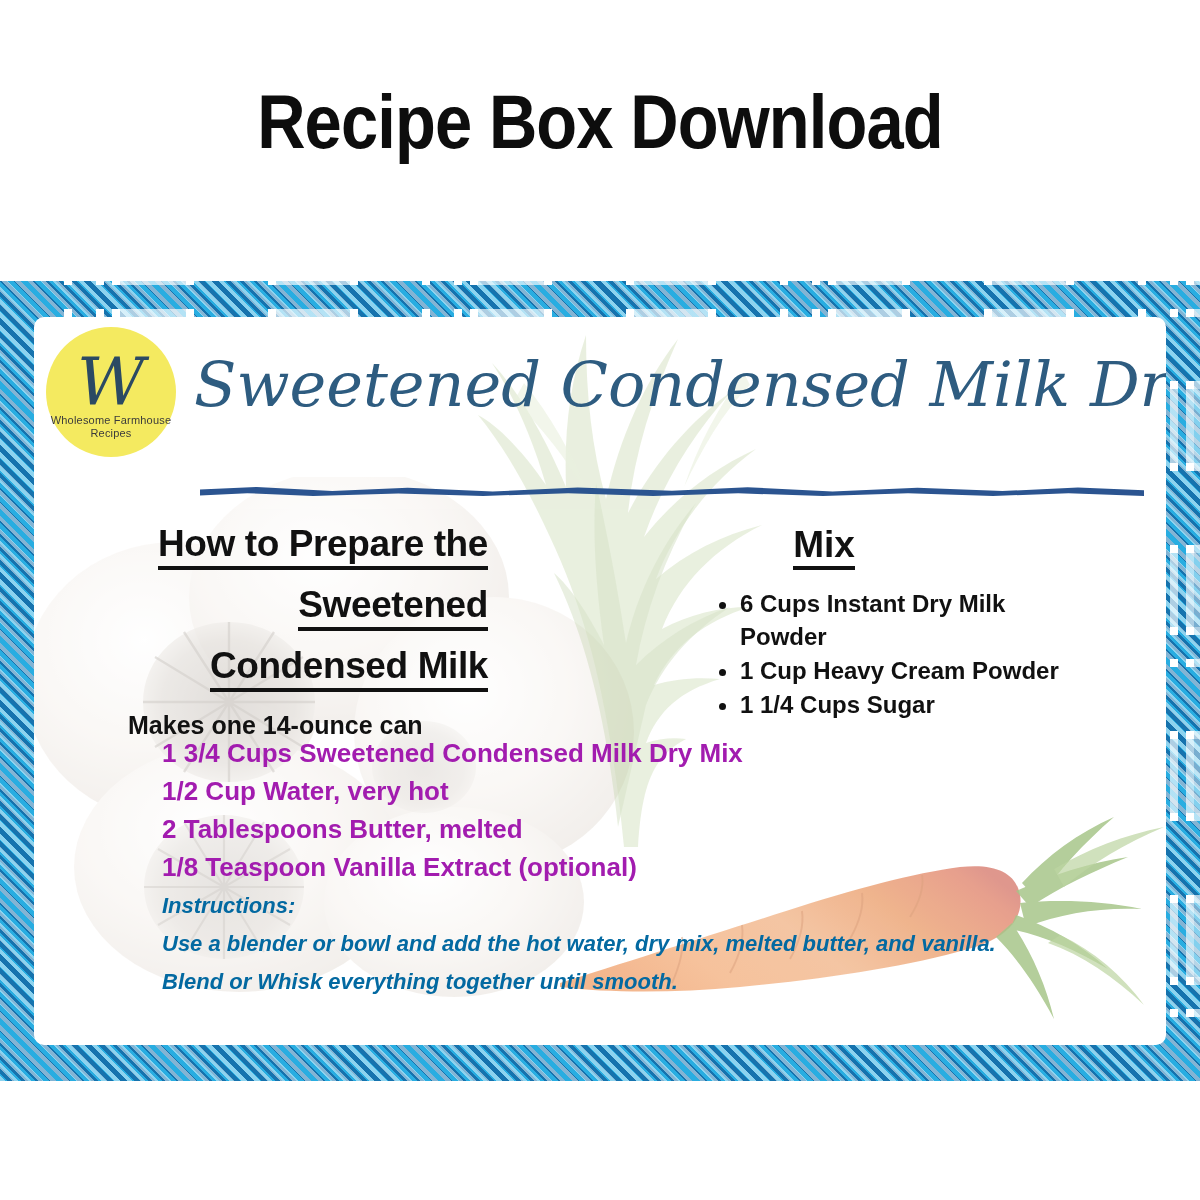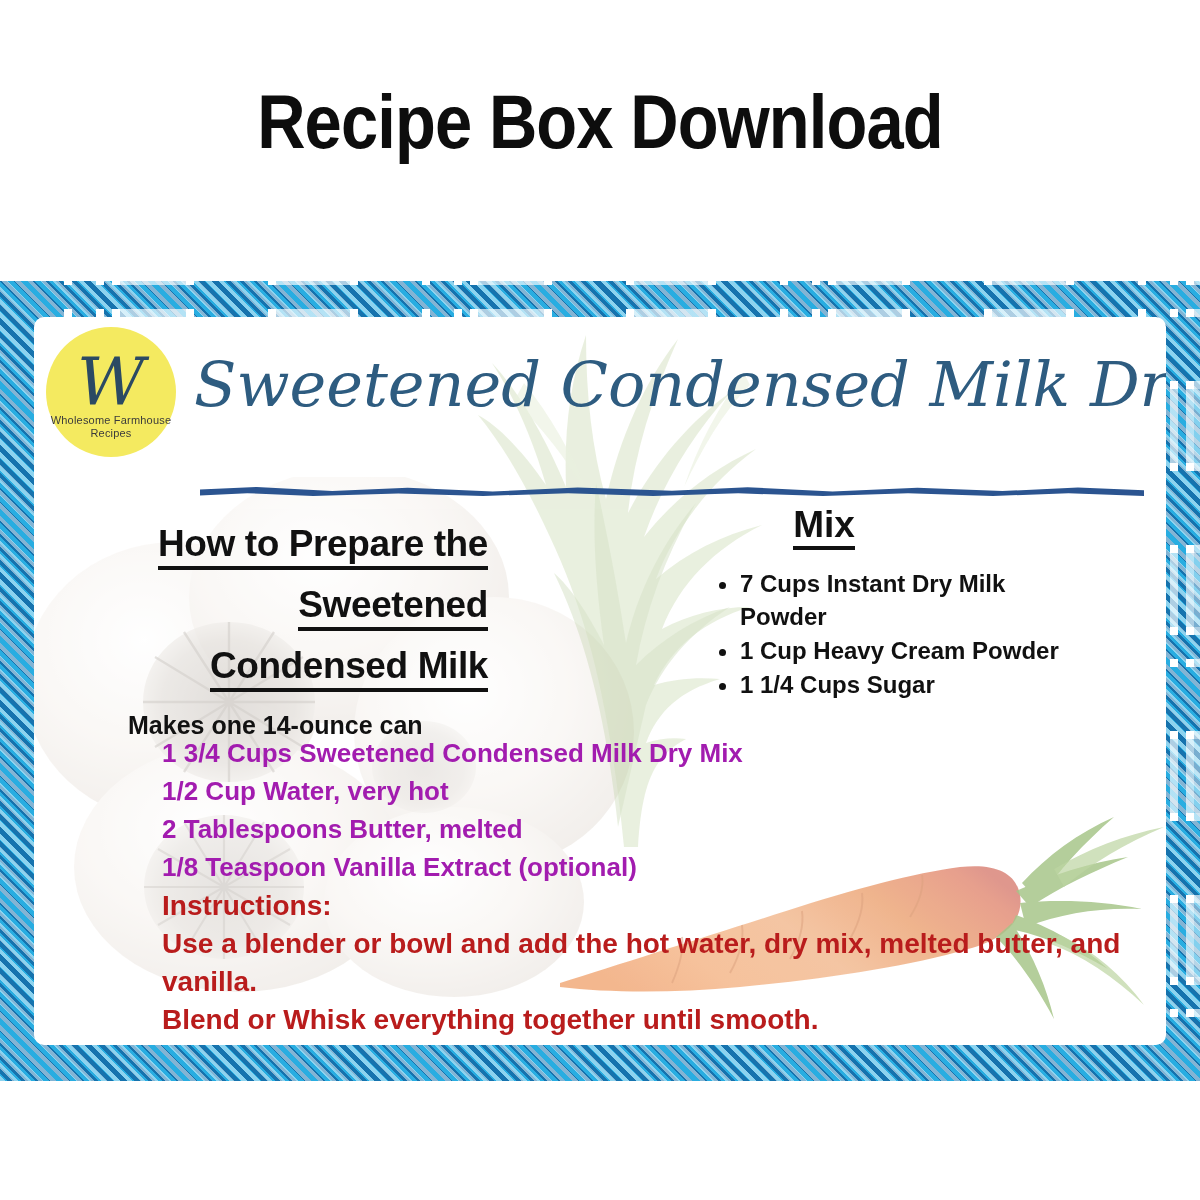--- a/index.html
+++ b/index.html
@@ -207,30 +207,31 @@
     color:#a21caf;
     list-style:none;
   }
 
   #instructions-block {
     position:absolute;
     left:128px; top:570px;
     width:1010px;
     font-family:"Liberation Sans", sans-serif;
     font-weight:700;
-    font-size:28px;
+    font-size:22px;
     line-height:38px;
-    color:#b91c1c;
+    color:#0369a1;
+    font-style:italic;
   }
   .instr-line { list-style:none; }
 
   
   #right-column {
     position:absolute;
-    left:640px; top:184px;
+    left:640px; top:204px;
     width:420px;
   }
   #mix-heading {
     text-align:center;
     font-family:"Liberation Sans", sans-serif;
     font-weight:700;
     font-size:37px;
     line-height:48px;
     color:#111111;
     margin-right:120px;
@@ -381,20 +382,20 @@
       <li class="instr-line">Instructions:</li>
       <li class="instr-line">Use a blender or bowl and add the hot water, dry mix, melted butter, and vanilla.</li>
       <li class="instr-line">Blend or Whisk everything together until smooth.</li>
     </ul>
 
     <div id="right-column">
       <div id="mix-heading">
         <span>Mix</span>
       </div>
       <ul id="mix-list">
-        <li>7 Cups Instant Dry Milk Powder</li>
+        <li>6 Cups Instant Dry Milk Powder</li>
         <li>1 Cup Heavy Cream Powder</li>
         <li>1 1/4 Cups Sugar</li>
       </ul>
     </div>
 
   </div>
 </div>
 
 </body></html>

